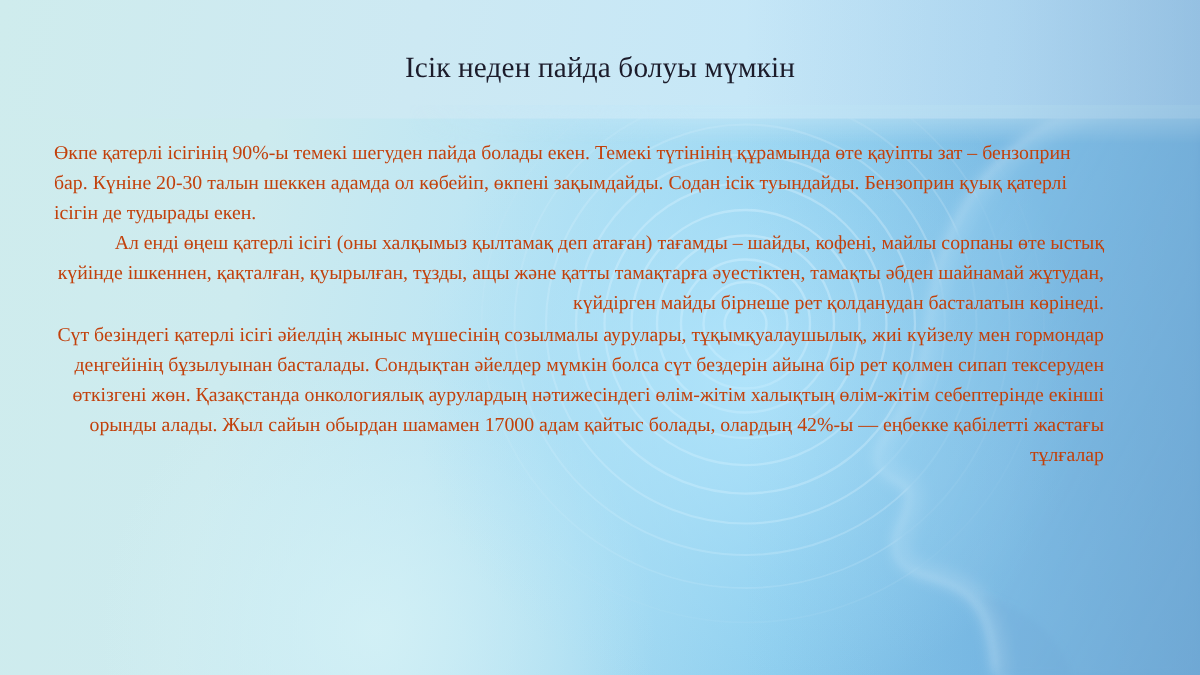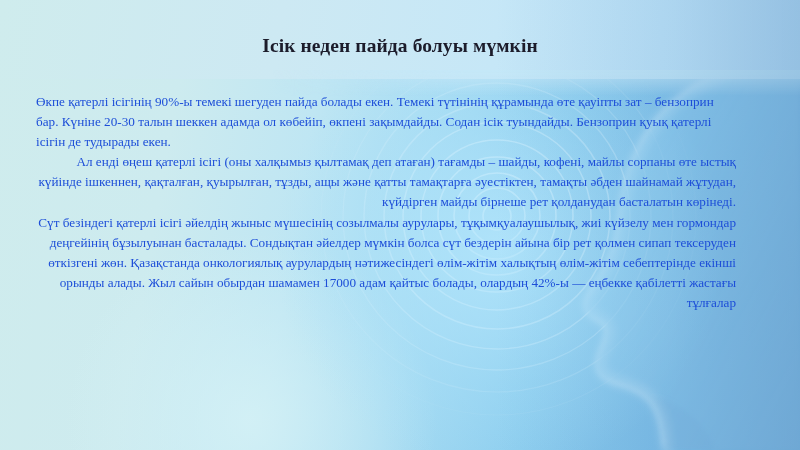--- a/index.html
+++ b/index.html
@@ -91,33 +91,33 @@
   }
 
   .slide-title {
     position: absolute;
     left: 36px;
     top: 34px;
     width: 728px;
     text-align: center;
     font-size: 19.5px;
     line-height: 1.2;
-    font-weight: 700;
+    font-weight: 400;
     color: #1c1c2b;
     letter-spacing: 0.1px;
   }
 
   .body-block {
     position: absolute;
     left: 36px;
     top: 92px;
     width: 700px;
     font-size: 13.2px;
     line-height: 20.1px;
-    color: #1d4ed8;
+    color: #c2410c;
     text-align: left;
   }
   .body-block p {
     margin: 0;
     padding: 0;
   }
   
   .body-block p + p { margin-top: 0; text-align: right; }
 </style>
 </head>

